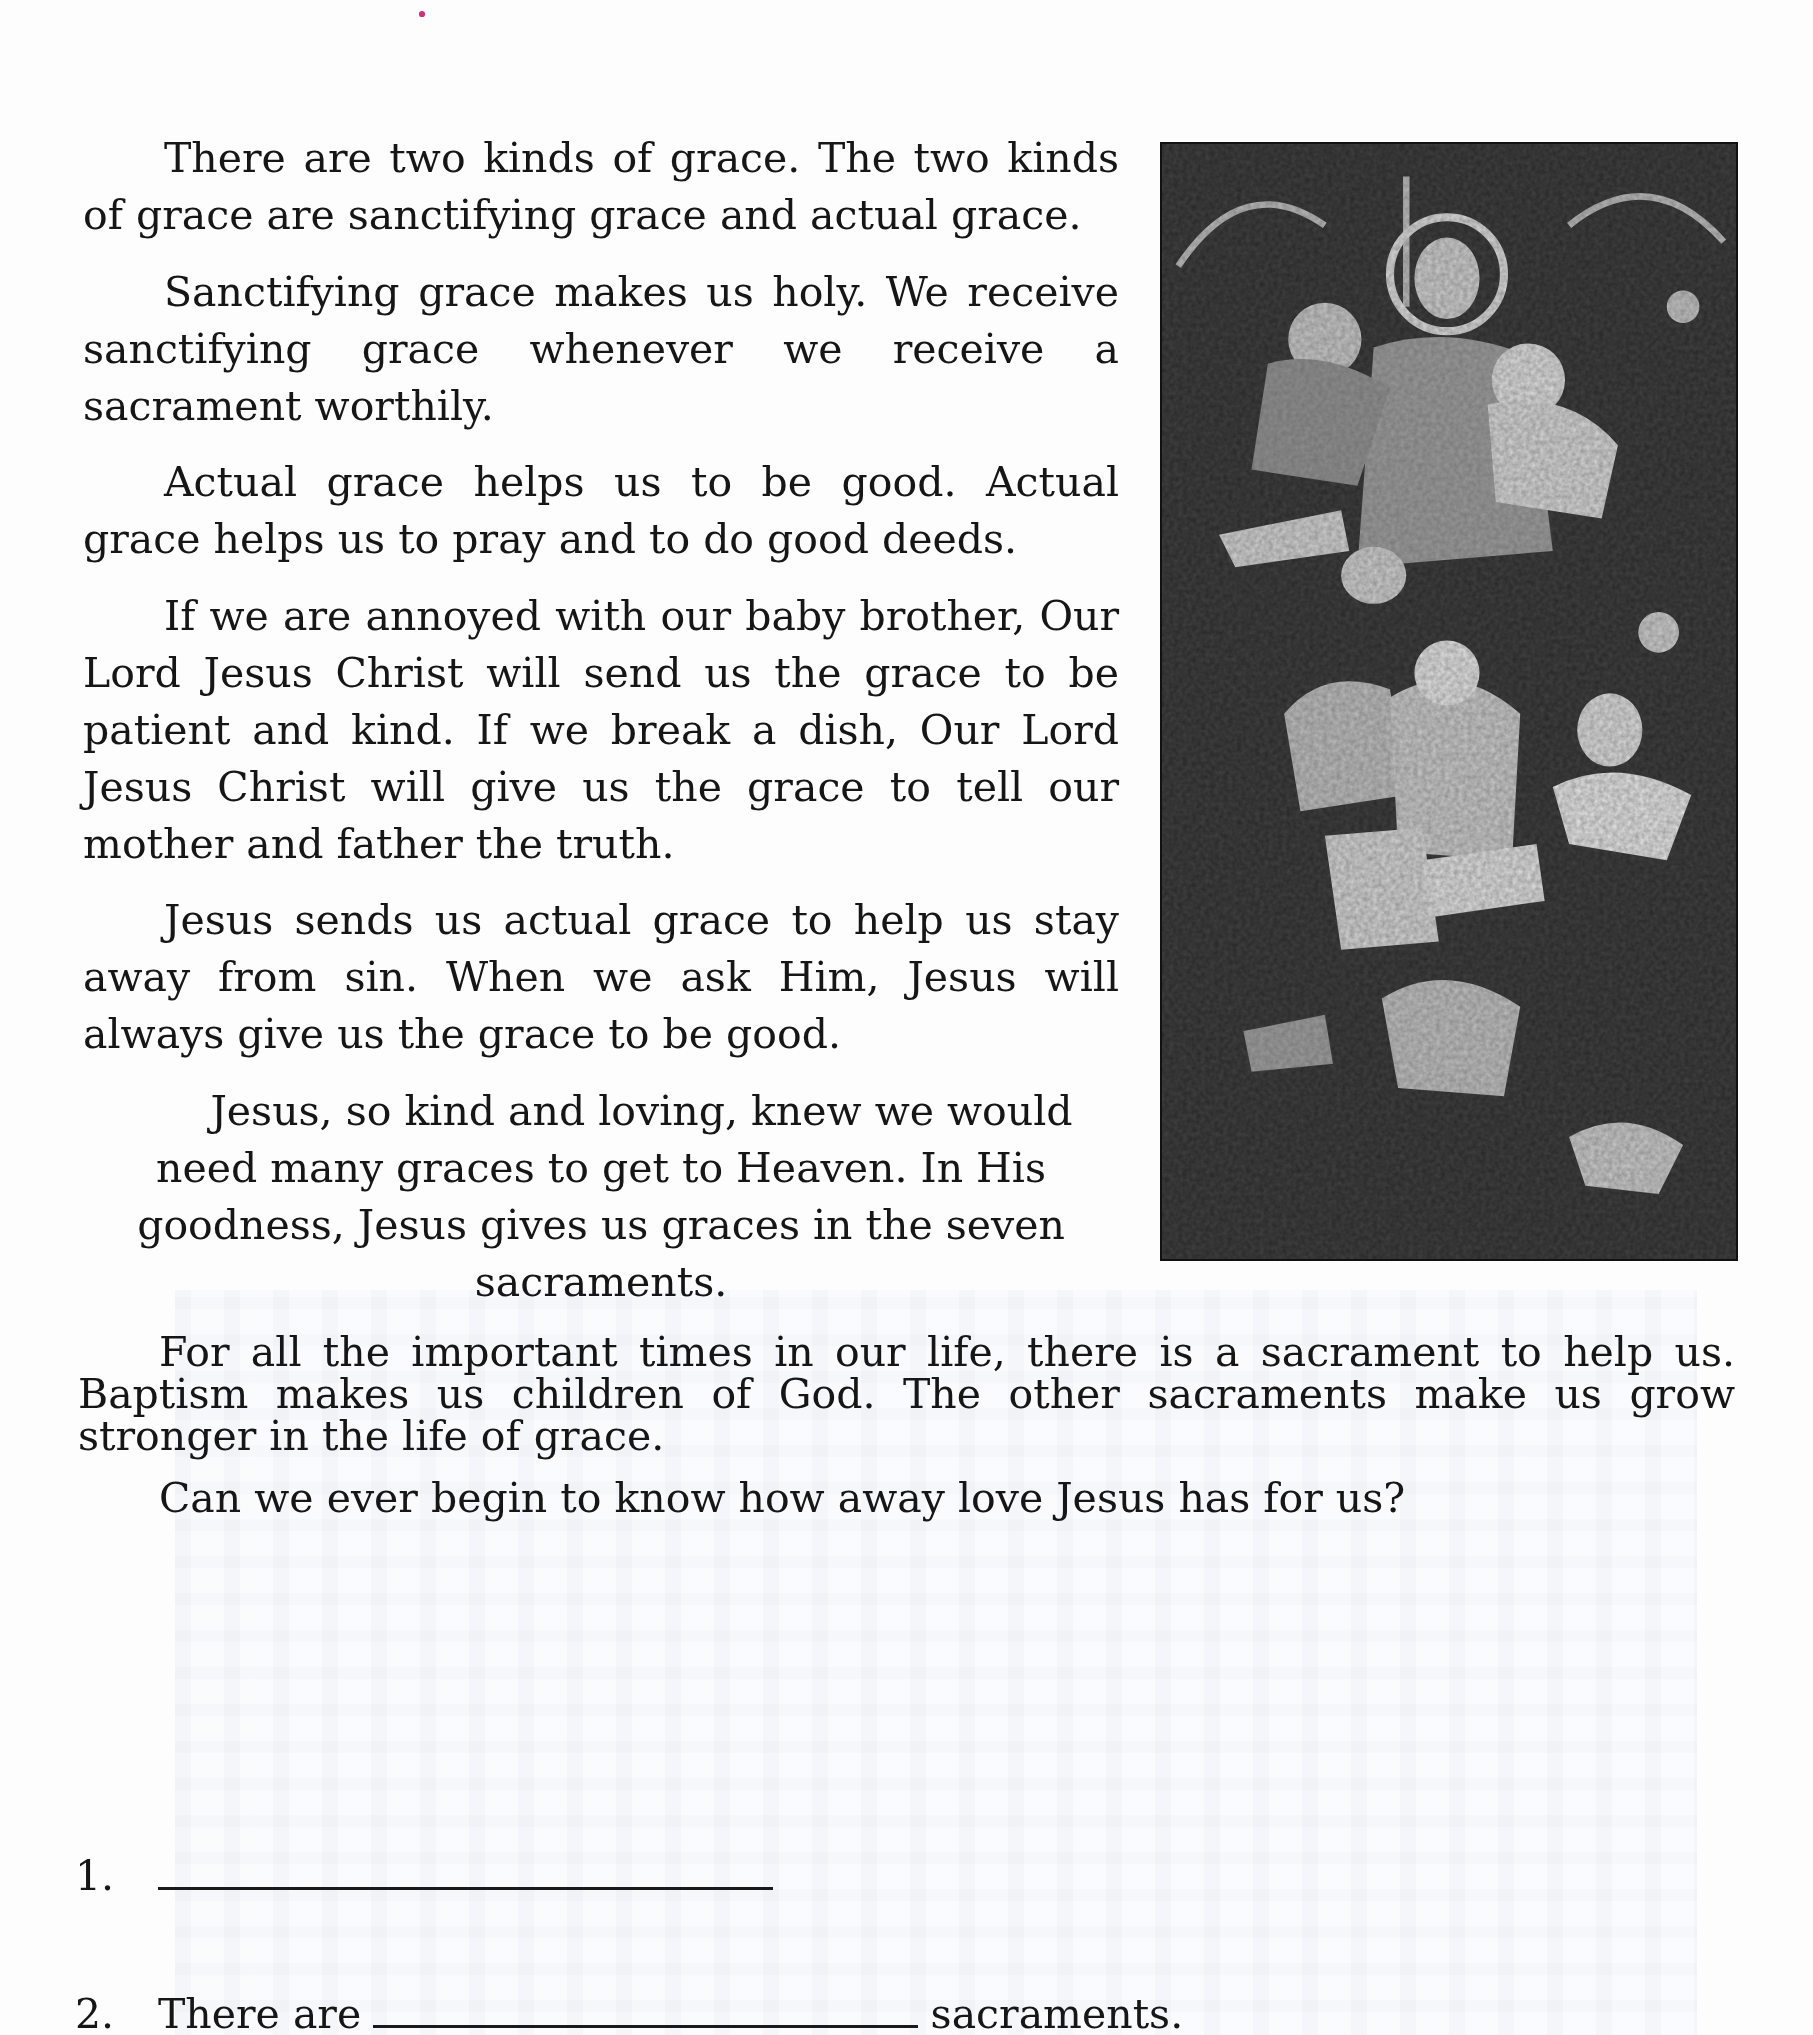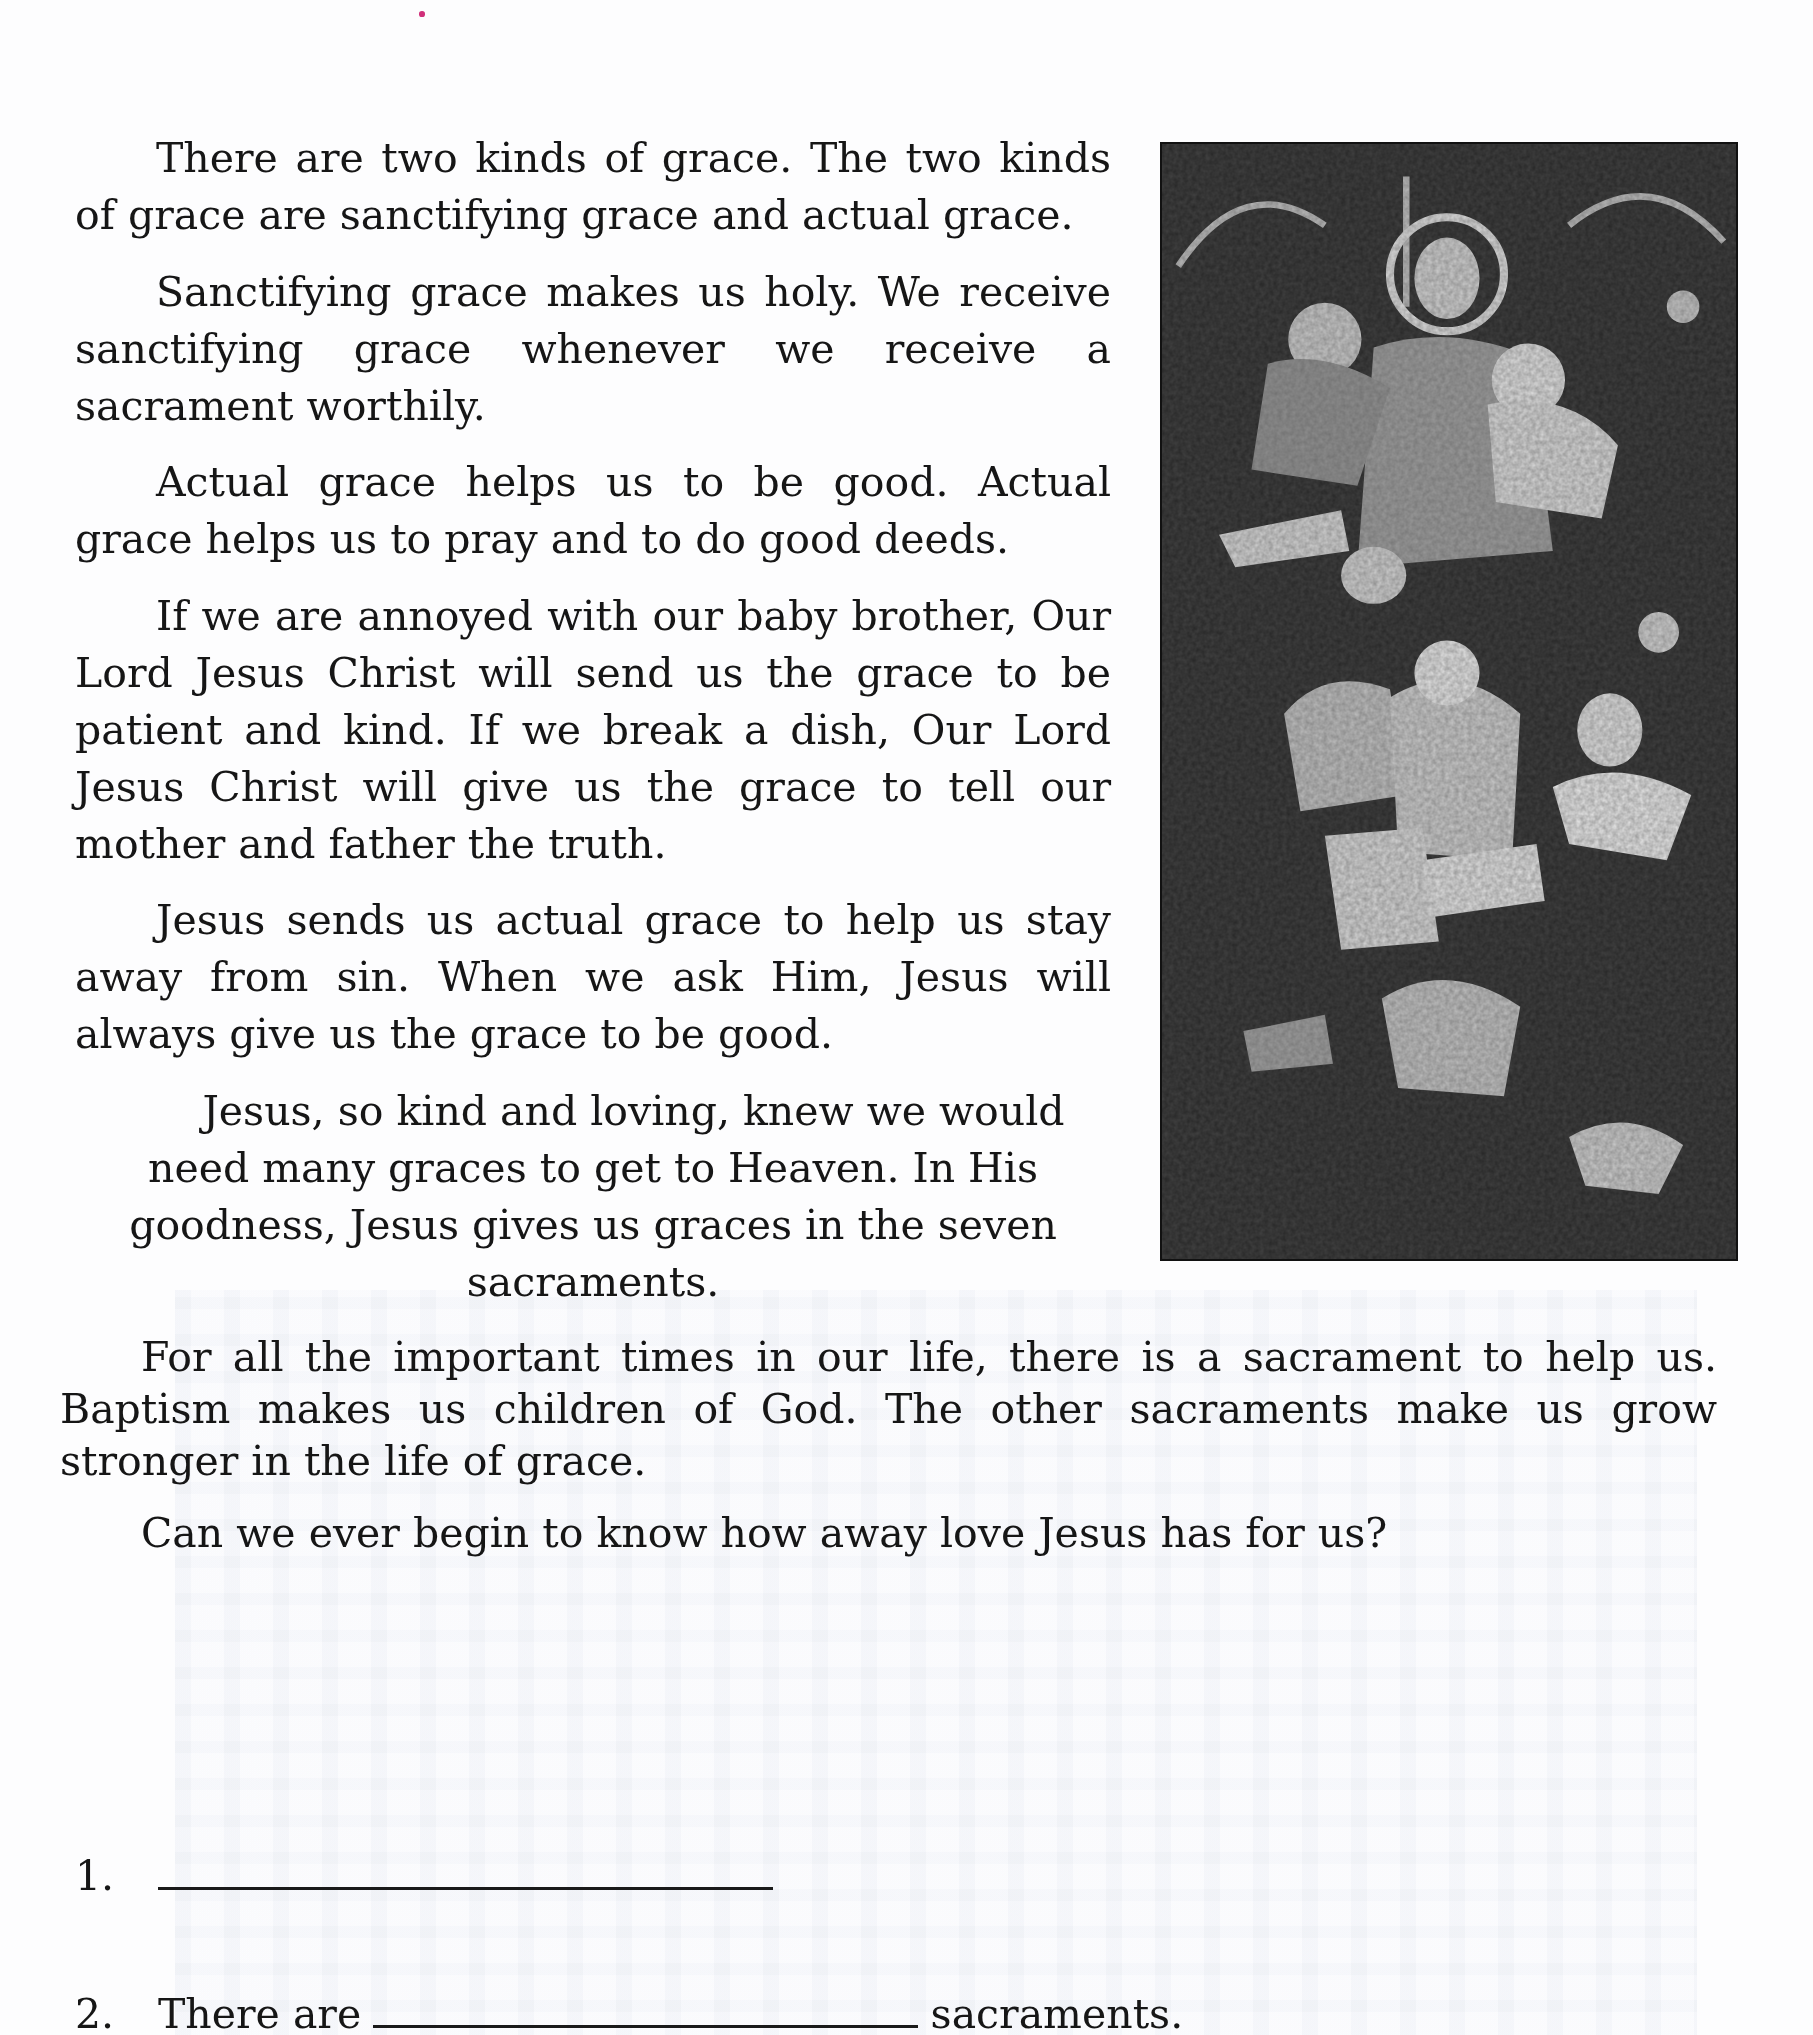--- a/index.html
+++ b/index.html
@@ -10,26 +10,26 @@
     color:#161616;
   }
   .bleed {
     position:absolute; left:175px; top:1290px; width:1522px; height:1018px;
     background:
       repeating-linear-gradient(90deg, rgba(205,212,228,0.18) 0 16.3px, rgba(230,234,244,0.10) 16.3px 49px),
       repeating-linear-gradient(0deg, rgba(210,216,230,0.14) 0 12.2px, rgba(240,242,248,0.06) 12.2px 37px);
     opacity:0.9;
   }
   .col {
-    position:absolute; left:75px; top:130px; width:1036px;
+    position:absolute; left:83px; top:130px; width:1036px;
     font-size:41px; line-height:57px;
   }
   .full {
-    position:absolute; left:60px; top:1331px; width:1657px;
-    font-size:41px; line-height:52px;
+    position:absolute; left:78px; top:1331px; width:1657px;
+    font-size:41px; line-height:42px;
   }
   p { margin:0 0 19.5px 0; text-align:justify; text-indent:81px; }
   .qs { position:absolute; left:75px; top:1848px; width:1657px; font-size:41px; line-height:57px; }
   .q { position:relative; padding-left:83px; margin-bottom:81px; text-align:justify; }
   .q .num { position:absolute; left:0; top:0; }
   .blank { display:inline-block; border-bottom:3.7px solid #1a1a1a; height:33px; vertical-align:baseline; margin:0 12.2px 0 12.2px; }
   .b1 { width:615px; margin-left:0; }
   .b2 { width:545px; }
   .photo {
     position:absolute; left:1160px; top:142px; width:574px; height:1115px;

